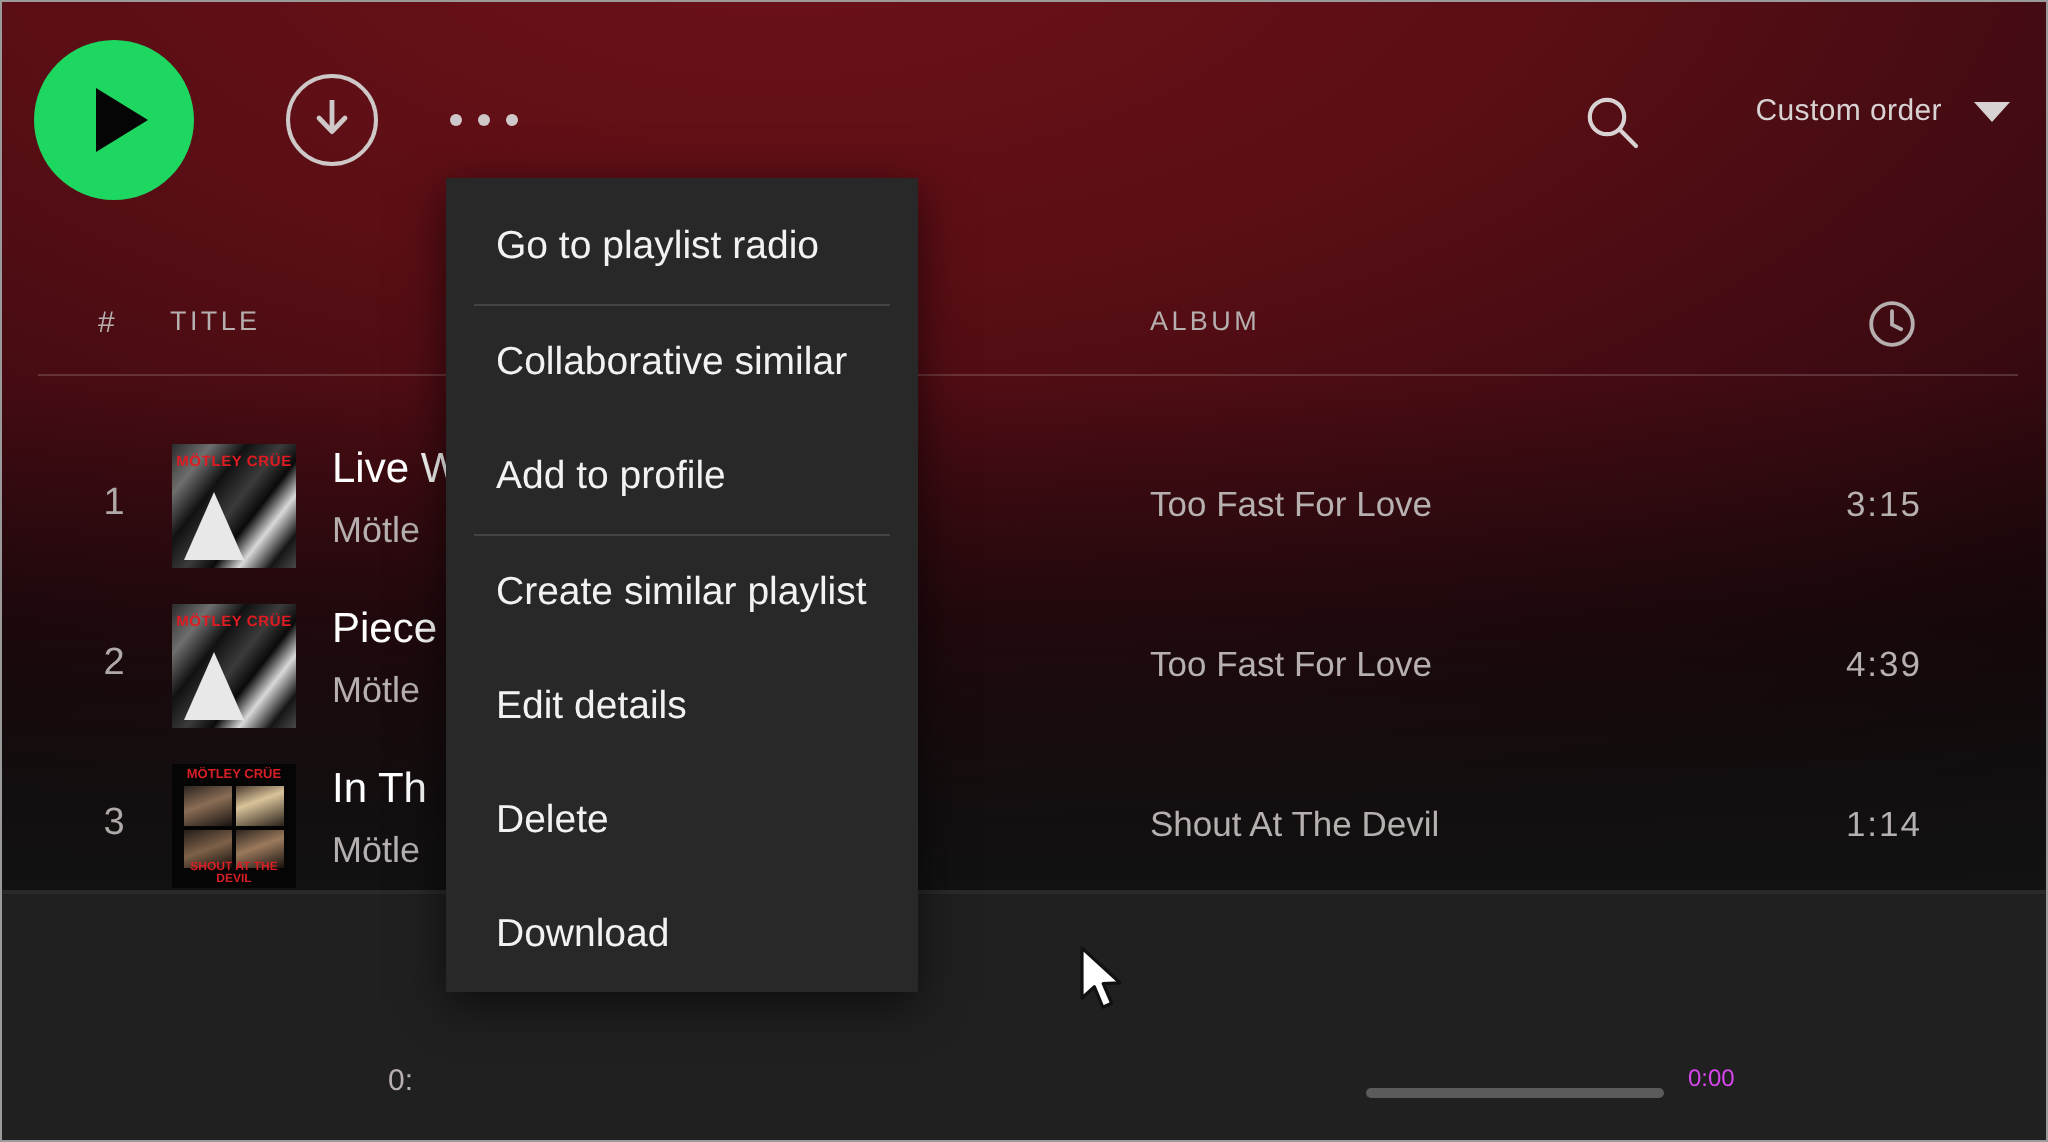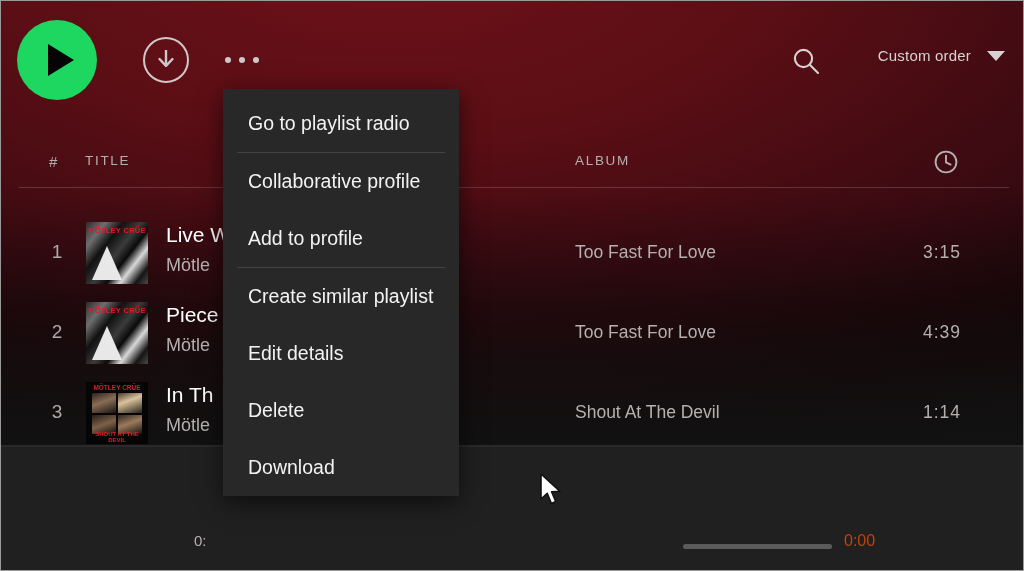--- a/index.html
+++ b/index.html
@@ -159,21 +159,21 @@
   .p-elapsed {
     position: absolute; left: 193px; top: 531px;
     font-size: 15px; color: #b6b0b0;
   }
   .p-track {
     position: absolute; left: 682px; top: 543px; width: 149px; height: 5px;
     border-radius: 3px; background: #5b5b5b; cursor: pointer;
   }
   .p-total {
     position: absolute; left: 843px; top: 531px;
-    font-size: 16px; color: #c2410c;
+    font-size: 12px; color: #d946ef;
   }
 
   
   .menu {
     position: absolute; left: 222px; top: 88px; width: 236px;
     background: #282828;
     box-shadow: 0 6px 22px rgba(0,0,0,.6);
     padding: 6px 0 0 0;
   }
   .menu-item {
@@ -304,21 +304,21 @@
   <span class="p-elapsed">0:</span>
   <div class="p-track"></div>
   <span class="p-total">0:00</span>
 
   <div class="menu">
     <div class="menu-item">
       <span>Go to playlist radio</span>
     </div>
     <div class="menu-sep"></div>
     <div class="menu-item">
-      <span>Collaborative profile</span>
+      <span>Collaborative similar</span>
     </div>
     <div class="menu-item">
       <span>Add to profile</span>
     </div>
     <div class="menu-sep"></div>
     <div class="menu-item">
       <span>Create similar playlist</span>
     </div>
     <div class="menu-item">
       <span>Edit details</span>

